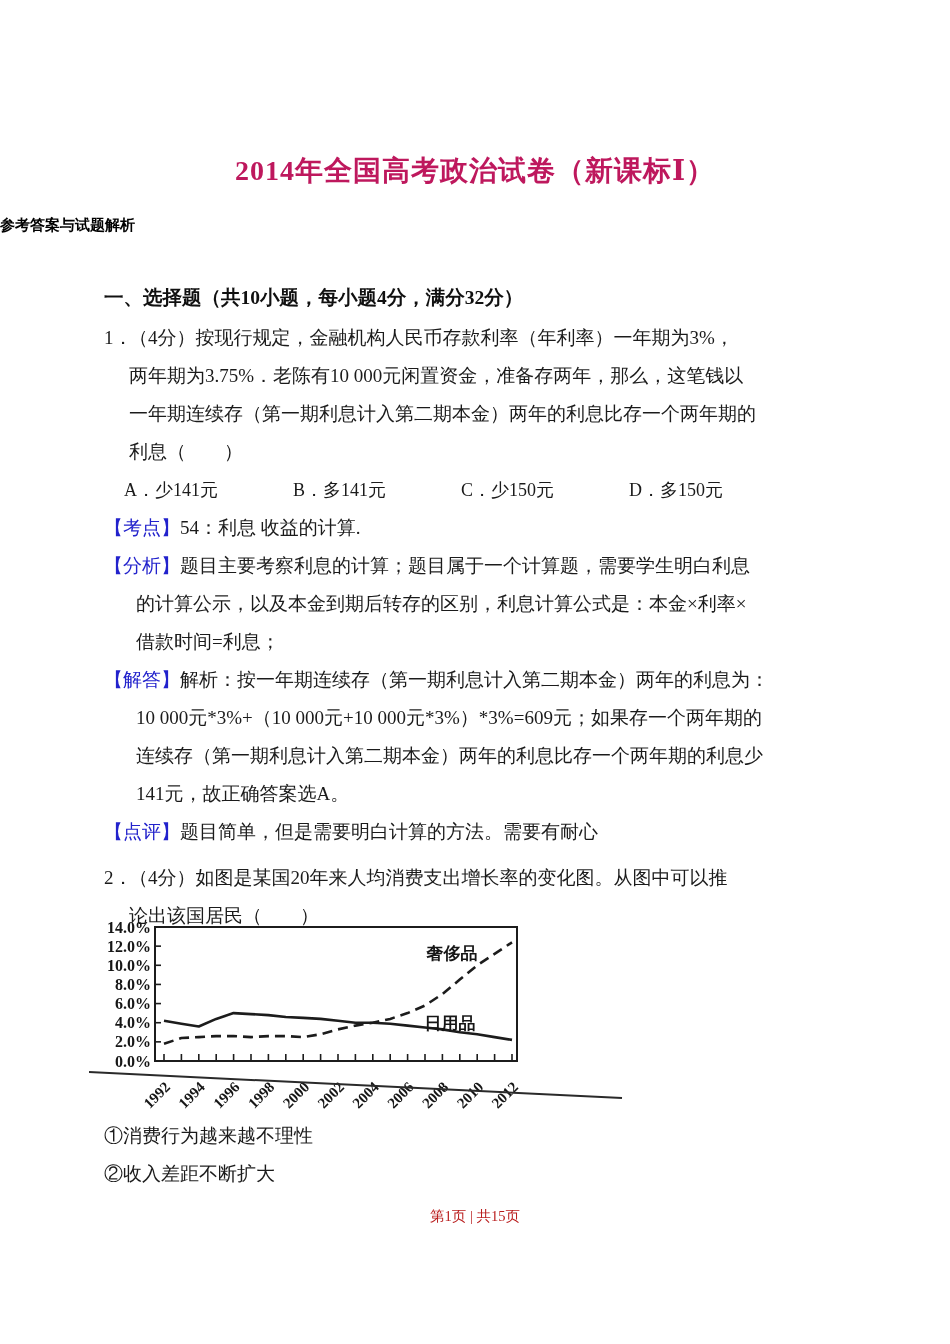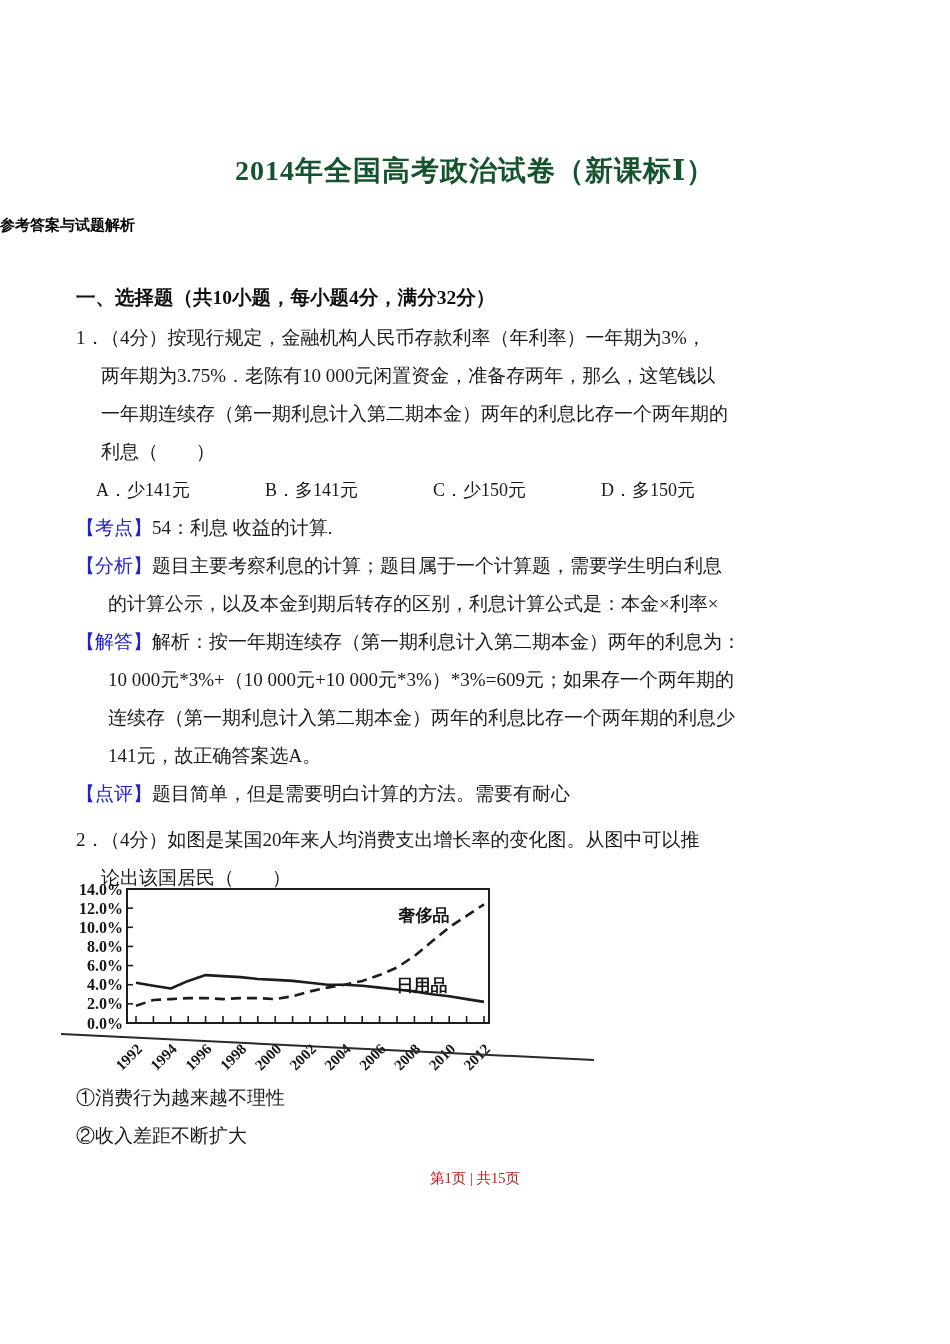--- a/index.html
+++ b/index.html
@@ -4,26 +4,26 @@
 <style>
   html,body{margin:0;padding:0;}
   body{
     width:950px;height:1344px;background:#ffffff;color:#1b1b1b;
     font-family:"Liberation Serif","DejaVu Serif",serif;
     overflow:hidden;position:relative;
   }
   .page{width:950px;height:1344px;}
   .doc-title{
     padding-top:152px;text-align:center;font-size:28px;font-weight:bold;
-    letter-spacing:1px;color:#14532d;
+    letter-spacing:1px;color:#be185d;
   }
   .doc-subtitle{
     margin-top:26px;font-size:15px;font-weight:bold;color:#000;
   }
-  .content{padding-left:76px;padding-right:120px;}
+  .content{padding-left:104px;padding-right:120px;}
   .section-heading{
     margin-top:50px;font-size:19.5px;font-weight:bold;line-height:26px;color:#101010;
   }
   .line{font-size:19px;line-height:38px;white-space:nowrap;}
   .q-first{position:relative;padding-left:25px;margin-top:8px;}
   .q-first .q-num{position:absolute;left:0;top:0;}
   .q-cont{padding-left:25px;}
   .options{display:flex;gap:75px;padding-left:20px;font-size:18px;line-height:38px;}
   .blk-cont{padding-left:32px;}
   .blab{color:var(--accent-blue,#2222cc);}
@@ -66,20 +66,21 @@
     </div>
 
     <div class="line">
       <span class="blab">【考点】</span><span>54：利息 收益的计算.</span>
     </div>
 
     <div class="line">
       <span class="blab">【分析】</span><span>题目主要考察利息的计算；题目属于一个计算题，需要学生明白利息</span>
     </div>
     <div class="line blk-cont">的计算公示，以及本金到期后转存的区别，利息计算公式是：本金×利率×</div>
+    <div class="line blk-cont">借款时间=利息；</div>
 
     <div class="line">
       <span class="blab">【解答】</span><span>解析：按一年期连续存（第一期利息计入第二期本金）两年的利息为：</span>
     </div>
     <div class="line blk-cont">10 000元*3%+（10 000元+10 000元*3%）*3%=609元；如果存一个两年期的</div>
     <div class="line blk-cont">连续存（第一期利息计入第二期本金）两年的利息比存一个两年期的利息少</div>
     <div class="line blk-cont">141元，故正确答案选A。</div>
 
     <div class="line">
       <span class="blab">【点评】</span><span>题目简单，但是需要明白计算的方法。需要有耐心</span>

